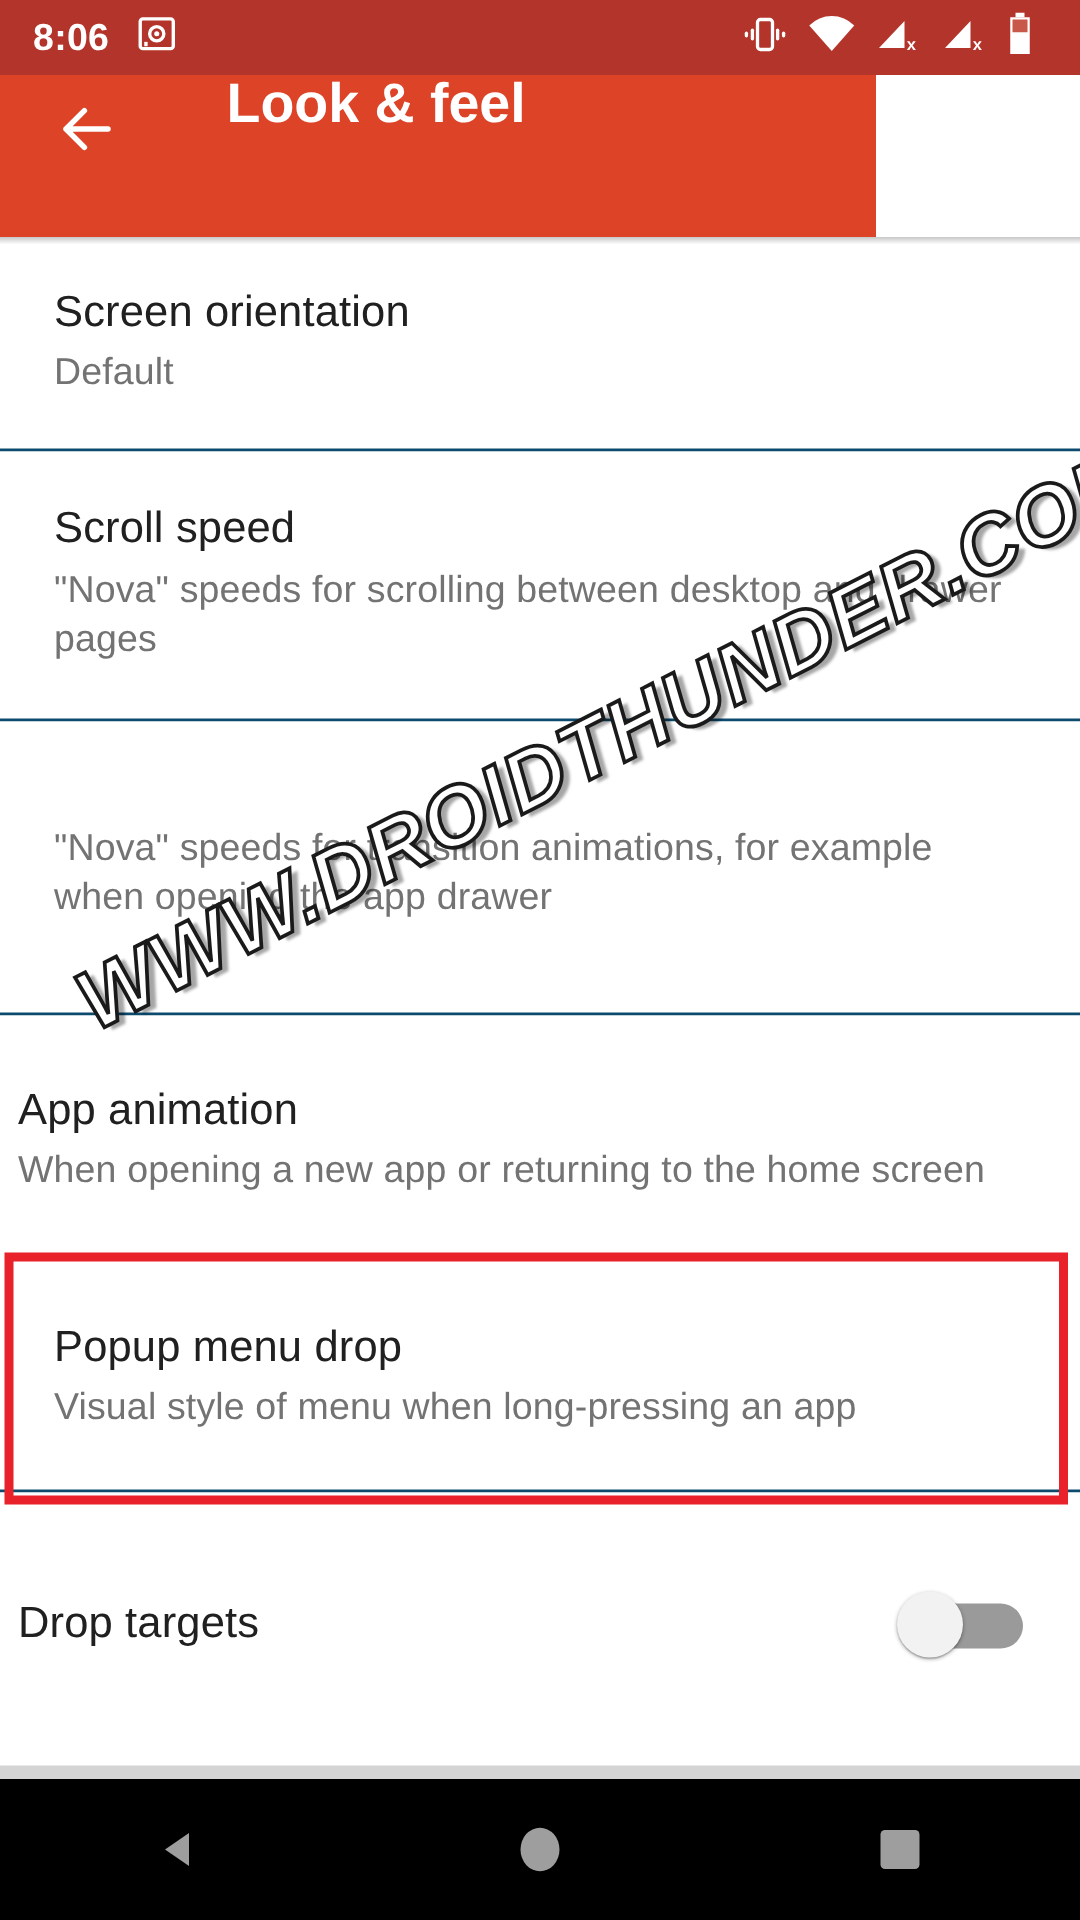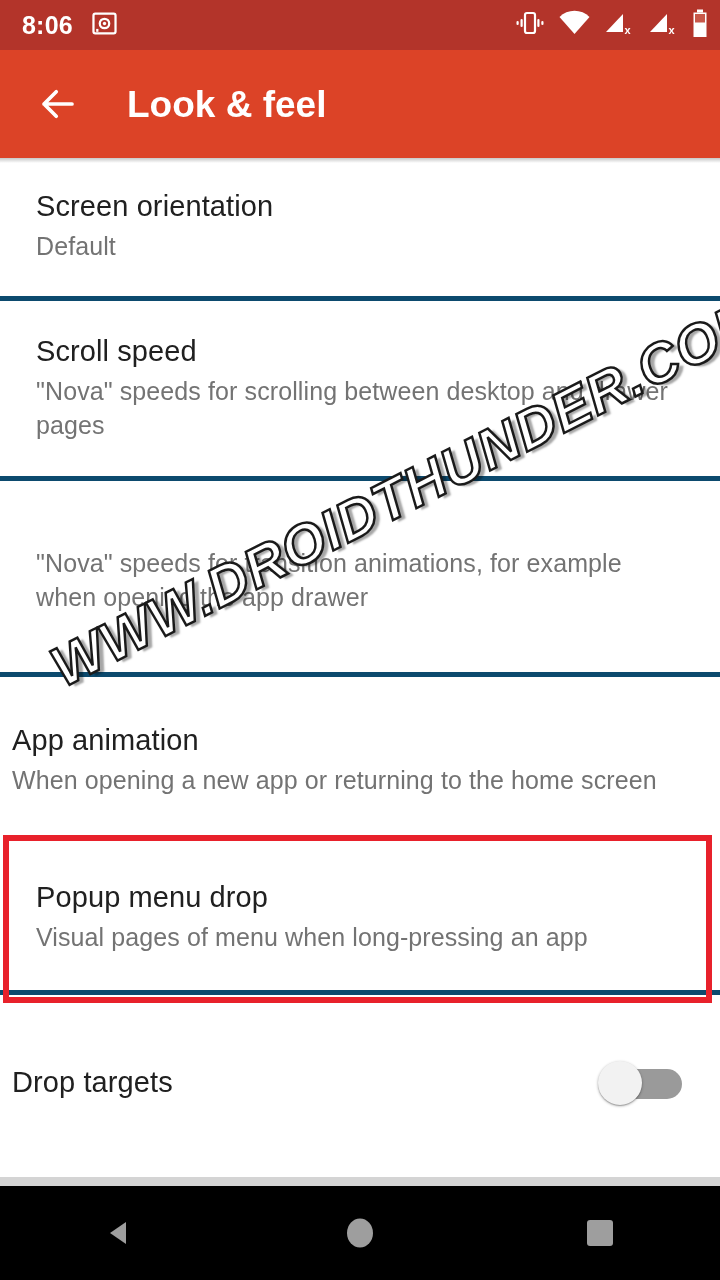--- a/index.html
+++ b/index.html
@@ -25,21 +25,21 @@
   
   .status-bar {
     position: absolute;
     top: 0; left: 0;
     width: 720px;
     height: 50px;
     background: #b3342a;
     display: flex;
     align-items: center;
     box-sizing: border-box;
-    padding: 0 12px 0 22px;
+    padding: 0 32px 0 22px;
     justify-content: center;
   }
   .status-clock {
     color: #ffffff;
     font-size: 25px;
     font-weight: bold;
     letter-spacing: 0.2px;
     line-height: 1;
   }
   .status-left-icons {
@@ -52,25 +52,25 @@
     display: flex;
     align-items: center;
     gap: 13px;
   }
   .sb-icon { display: block; }
 
   
   .app-bar {
     position: absolute;
     top: 50px; left: 0;
-    width: 720px;
+    width: 584px;
     height: 108px;
     background: #dc4327;
     display: flex;
-    align-items: center;
+    gap: 24px;
   }
   .back-button {
     width: 72px;
     height: 72px;
     margin-left: 22px;
     display: flex;
     align-items: center;
     justify-content: center;
     cursor: pointer;
   }
@@ -102,21 +102,21 @@
     z-index: 6;
   }
 
   .list-item {
     position: relative;
     box-sizing: border-box;
     padding: 0 36px;
     display: flex;
     align-items: center;
     background: #ffffff;
-    border-bottom: 5px solid #0c4a6e;
+    border-bottom: 2px solid #0c4a6e;
   }
   .list-item.no-divider { border-bottom: none; padding-left: 12px; }
   .li-texts {
     flex: 1 1 auto;
     min-width: 0;
   }
   .li-title {
     color: #202020;
     font-size: 29px;
     line-height: 1.12;
@@ -321,21 +321,21 @@
     <div class="list-item no-divider" style="height:168px">
       <div class="li-texts">
         <div class="li-title">App animation</div>
         <div class="li-sub">When opening a new app or returning to the home screen</div>
       </div>
     </div>
 
     <div class="list-item" style="height:150px">
       <div class="li-texts">
         <div class="li-title">Popup menu drop</div>
-        <div class="li-sub">Visual pages of menu when long-pressing an app</div>
+        <div class="li-sub">Visual style of menu when long-pressing an app</div>
       </div>
     </div>
 
     <div class="list-item no-divider" style="height:175px">
       <div class="li-texts">
         <div class="li-title">Drop targets</div>
       </div>
       <div class="li-accessory">
         <div class="switch">
           <div class="switch-track"></div>

